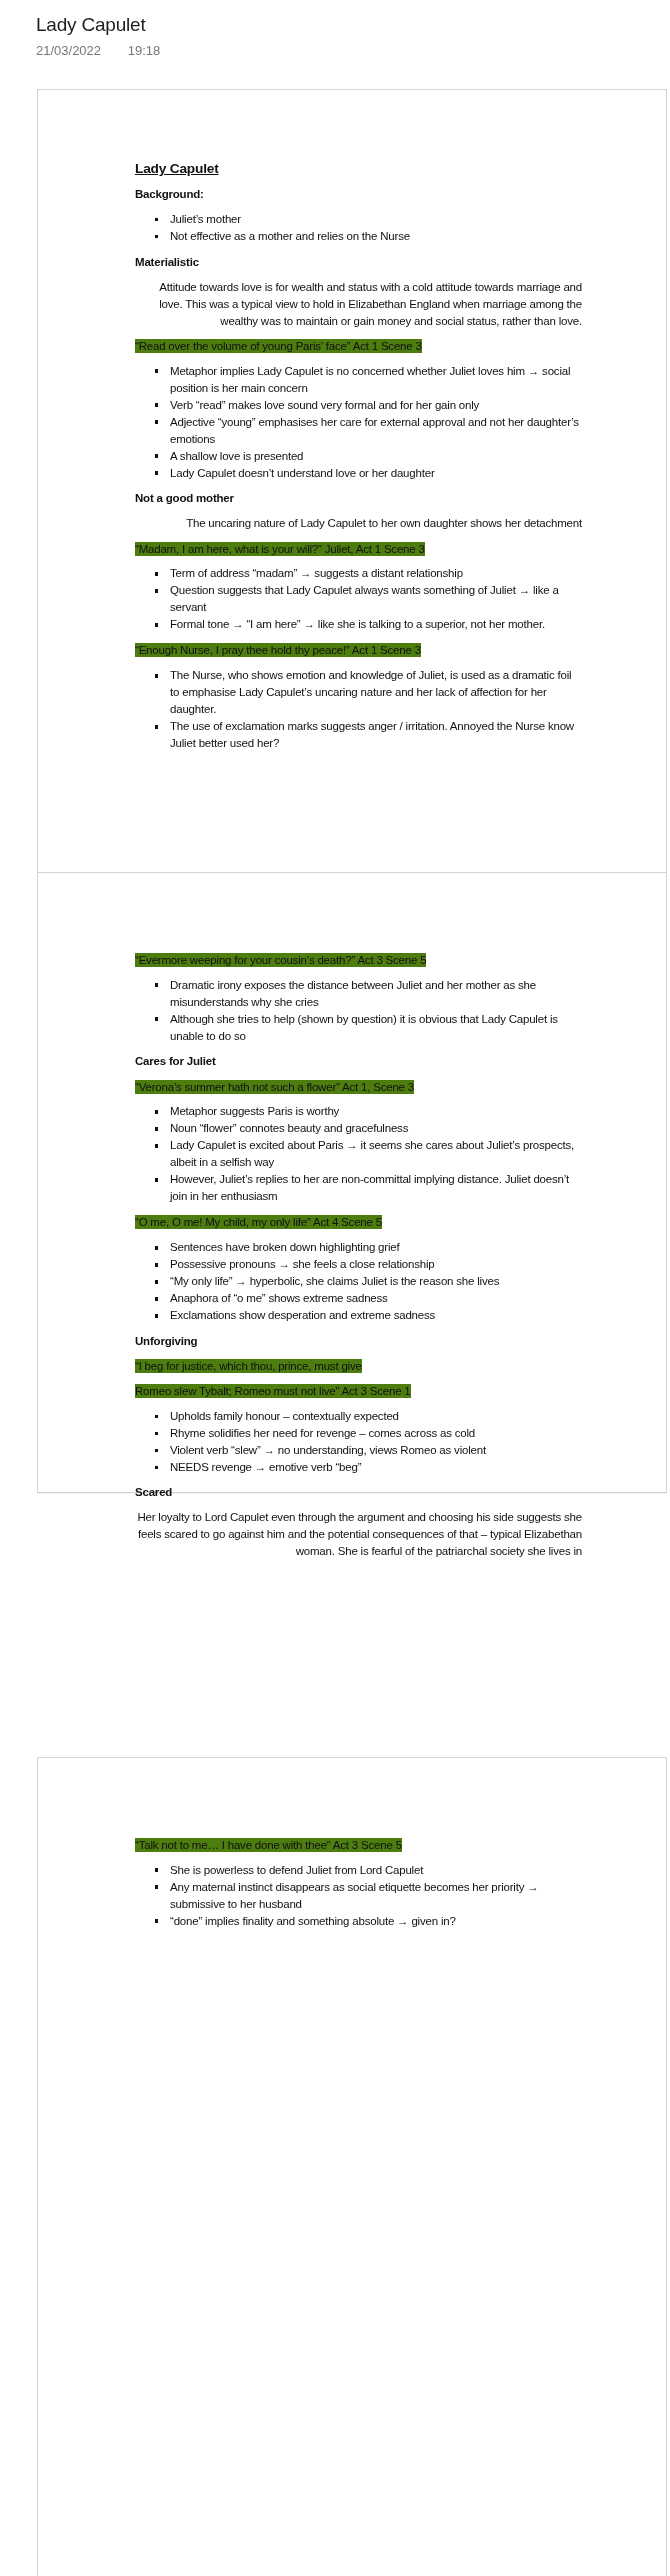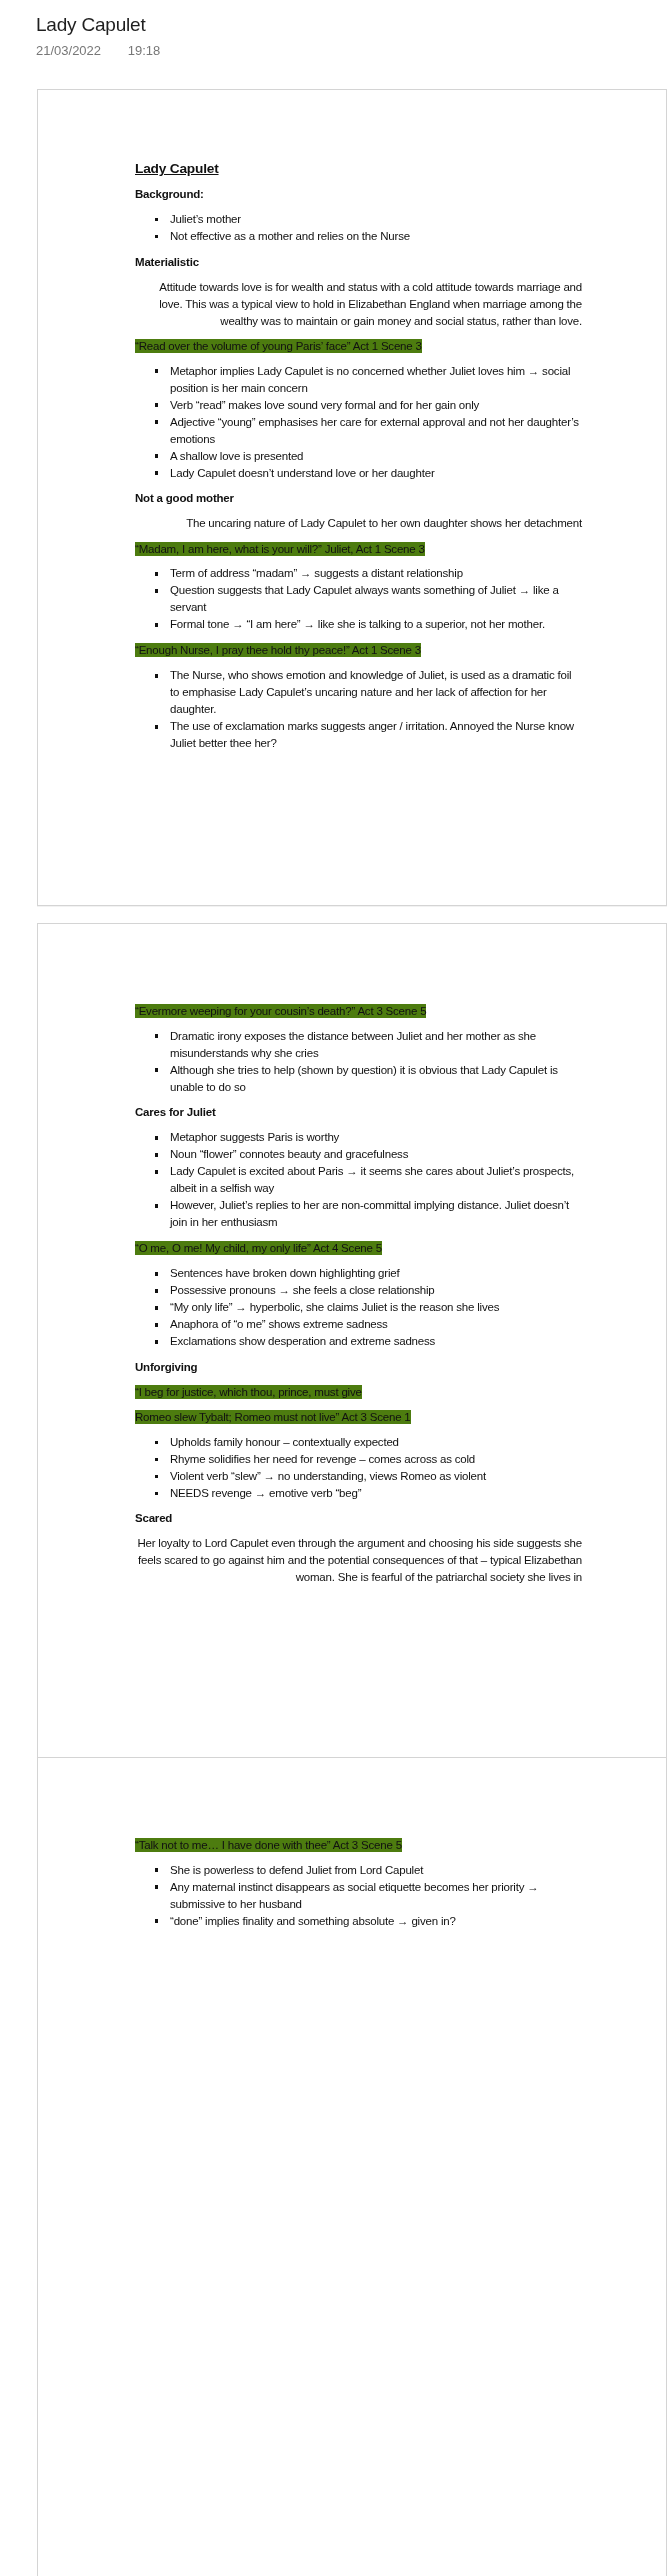--- a/index.html
+++ b/index.html
@@ -14,21 +14,21 @@
       font-family: "Liberation Sans", sans-serif; font-size: 13px; color: #777777;
     }
     .note-meta span { display: inline-block; }
     .note-meta .time { margin-left: 23px; }
     .page {
       position: absolute; left: 37px; width: 630px;
       border: 0.6px solid #d4d4d4; box-shadow: 0 0.6px 0.6px rgba(0,0,0,0.05);
       background: #ffffff; box-sizing: border-box;
     }
     #page1 { top: 89px; height: 817px; }
-    #page2 { top: 923px; height: 848px; }
+    #page2 { top: 872px; height: 621px; }
     #page3 { top: 1757px; height: 919px; }
     .content {
       position: absolute; left: 97px; width: 447px;
       font-family: "Liberation Sans", sans-serif; font-size: 11.5px; color: #111111;
       line-height: 17px; letter-spacing: -0.2px;
     }
     #page1 .content { top: 70px; }
     #page2 .content { top: 70px; }
     #page3 .content { top: 70px; }
     .doc-heading {
@@ -81,35 +81,36 @@
     <p class="para">The uncaring nature of Lady Capulet to her own daughter shows her detachment</p>
     <div class="quote"><span>“Madam, I am here, what is your will?” Juliet, Act 1 Scene 3</span></div>
     <ul class="bullets">
       <li>Term of address “madam” → suggests a distant relationship</li>
       <li>Question suggests that Lady Capulet always wants something of Juliet → like a servant</li>
       <li>Formal tone → “I am here” → like she is talking to a superior, not her mother.</li>
     </ul>
     <div class="quote"><span>“Enough Nurse, I pray thee hold thy peace!” Act 1 Scene 3</span></div>
     <ul class="bullets">
       <li>The Nurse, who shows emotion and knowledge of Juliet, is used as a dramatic foil to emphasise Lady Capulet’s uncaring nature and her lack of affection for her daughter.</li>
-      <li>The use of exclamation marks suggests anger / irritation. Annoyed the Nurse know Juliet better thee her?</li>
+      <li>The use of exclamation marks suggests anger / irritation. Annoyed the Nurse know Juliet better used her?</li>
     </ul>
   </div>
 </div>
 
 <div class="page" id="page2">
   <div class="content">
     <div class="spacer-top"></div>
     <div class="quote"><span>“Evermore weeping for your cousin’s death?” Act 3 Scene 5</span></div>
     <ul class="bullets">
       <li>Dramatic irony exposes the distance between Juliet and her mother as she misunderstands why she cries</li>
       <li>Although she tries to help (shown by question) it is obvious that Lady Capulet is unable to do so</li>
     </ul>
 
     <div class="section-heading">Cares for Juliet</div>
+    <div class="quote"><span>“Verona’s summer hath not such a flower” Act 1, Scene 3</span></div>
     <ul class="bullets">
       <li>Metaphor suggests Paris is worthy</li>
       <li>Noun “flower” connotes beauty and gracefulness</li>
       <li>Lady Capulet is excited about Paris → it seems she cares about Juliet’s prospects, albeit in a selfish way</li>
       <li>However, Juliet’s replies to her are non-committal implying distance. Juliet doesn’t join in her enthusiasm</li>
     </ul>
     <div class="quote"><span>“O me, O me! My child, my only life” Act 4 Scene 5</span></div>
     <ul class="bullets">
       <li>Sentences have broken down highlighting grief</li>
       <li>Possessive pronouns → she feels a close relationship</li>

